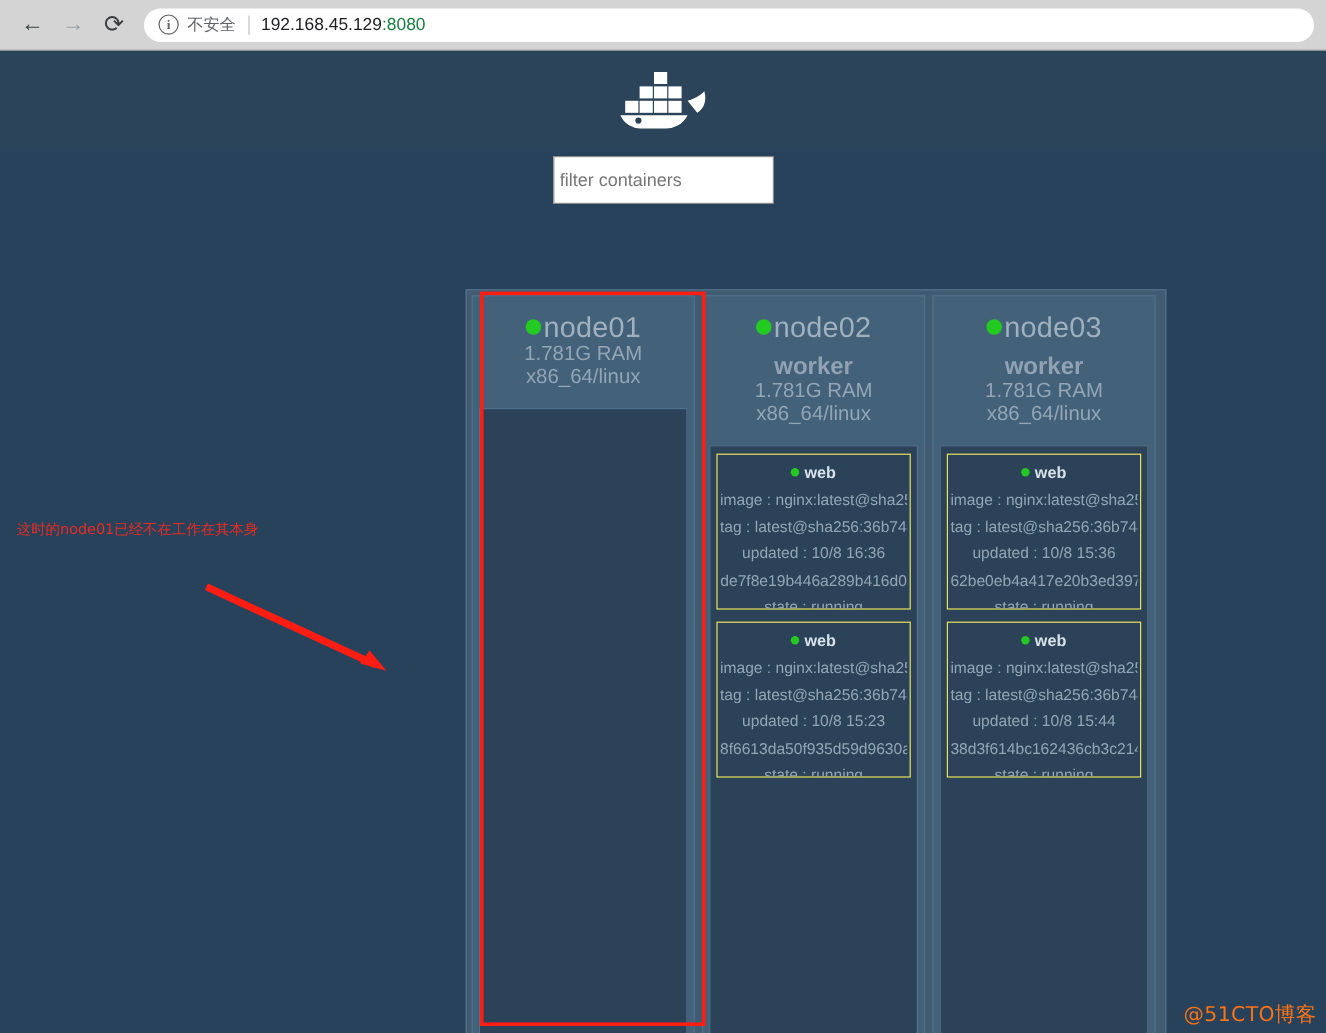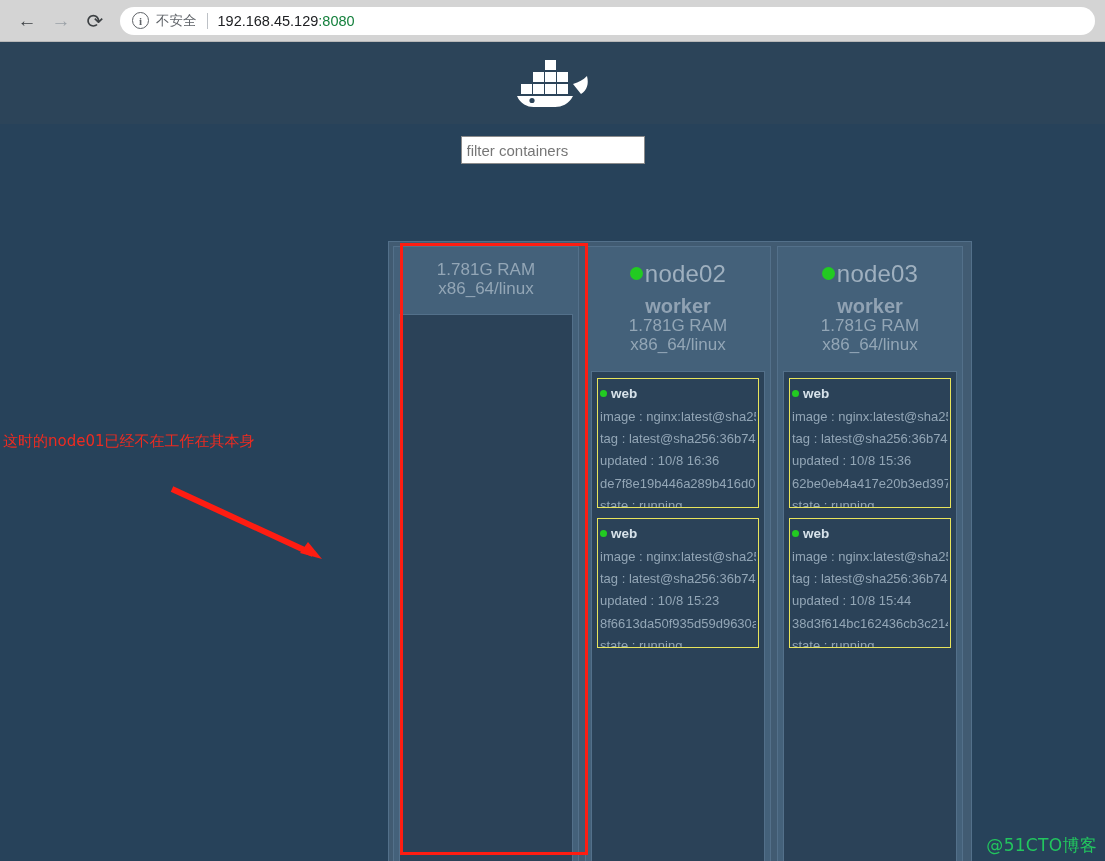--- a/index.html
+++ b/index.html
@@ -108,21 +108,21 @@
 
   .filter-row {
     height: 52px;
     display: flex;
     align-items: center;
     justify-content: center;
     background: #27425a;
   }
   .filter-input {
     width: 184px;
-    height: 28px;
+    height: 40px;
     box-sizing: border-box;
     border: 1px solid #8b8b8b;
     background: #ffffff;
     font-size: 15px;
     font-family: "Liberation Sans", sans-serif;
     color: #222;
     padding: 2px 5px;
     outline: none;
     border-radius: 0;
   }
@@ -191,21 +191,21 @@
     box-sizing: border-box;
     padding: 6px 5px;
     overflow: hidden;
   }
 
   .container-card {
     border: 1px solid #e8e45b;
     background: #2b4258;
     box-sizing: border-box;
     padding: 7px 2px 8px 2px;
-    text-align: left;
+    text-align: center;
     overflow: hidden;
     margin-bottom: 10px;
     height: 130px;
   }
   .container-card:last-child { margin-bottom: 0; }
   .c-title {
     font-size: 13.5px;
     font-weight: bold;
     color: #d7e2ea;
     line-height: 1.2;
@@ -228,24 +228,24 @@
     white-space: nowrap;
     overflow: hidden;
   }
 
   
   .node-body.empty { padding: 0; }
 
   
   .annot-text {
     position: absolute;
-    left: 3px;
+    left: 14px;
     top: 388px;
     color: #ee2b20;
-    font-size: 15px;
+    font-size: 12px;
     line-height: 22px;
     white-space: nowrap;
     font-family: "DejaVu Sans", "Liberation Sans", sans-serif;
   }
   .annot-svg {
     position: absolute;
     left: 0;
     top: 0;
     width: 1105px;
     height: 819px;
@@ -259,21 +259,21 @@
     height: 612px;
     border: 3px solid #fe1d12;
     box-sizing: border-box;
     pointer-events: none;
   }
 
   .watermark {
     position: absolute;
     right: 8px;
     bottom: 4px;
-    color: #22c55e;
+    color: #f97316;
     font-size: 17px;
     font-family: "DejaVu Sans", "Liberation Sans", sans-serif;
     letter-spacing: 0.3px;
   }
 </style>
 </head>
 <body>
 
 <div class="browser-bar">
   <div class="nav-btn">←</div>
@@ -308,20 +308,21 @@
   </div>
 
   <div class="filter-row">
     <input class="filter-input" type="text" placeholder="filter containers" style="">
   </div>
 
   <div class="board">
 
     <div class="node">
       <div class="node-header">
+        <div class="node-name"><span class="status-dot"></span><span>node01</span></div>
         <div class="node-ram">1.781G RAM</div>
         <div class="node-arch">x86_64/linux</div>
       </div>
       <div class="node-body empty"></div>
     </div>
 
     <div class="node">
       <div class="node-header">
         <div class="node-name"><span class="status-dot"></span><span>node02</span></div>
         <div class="node-role">worker</div>

